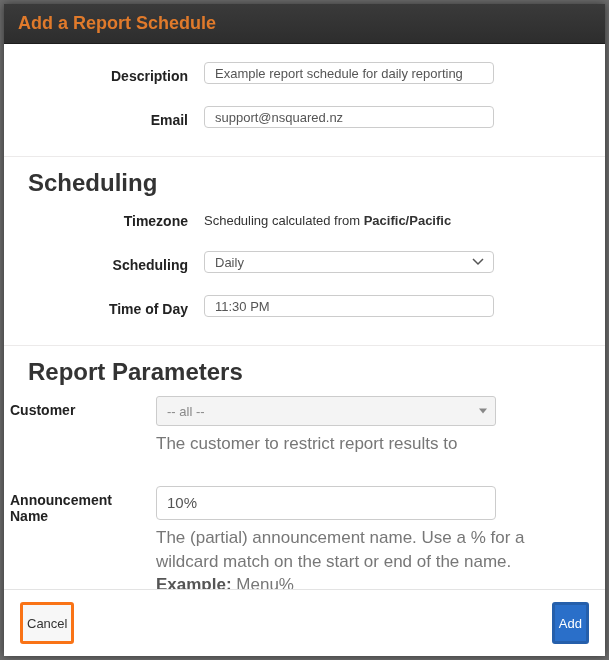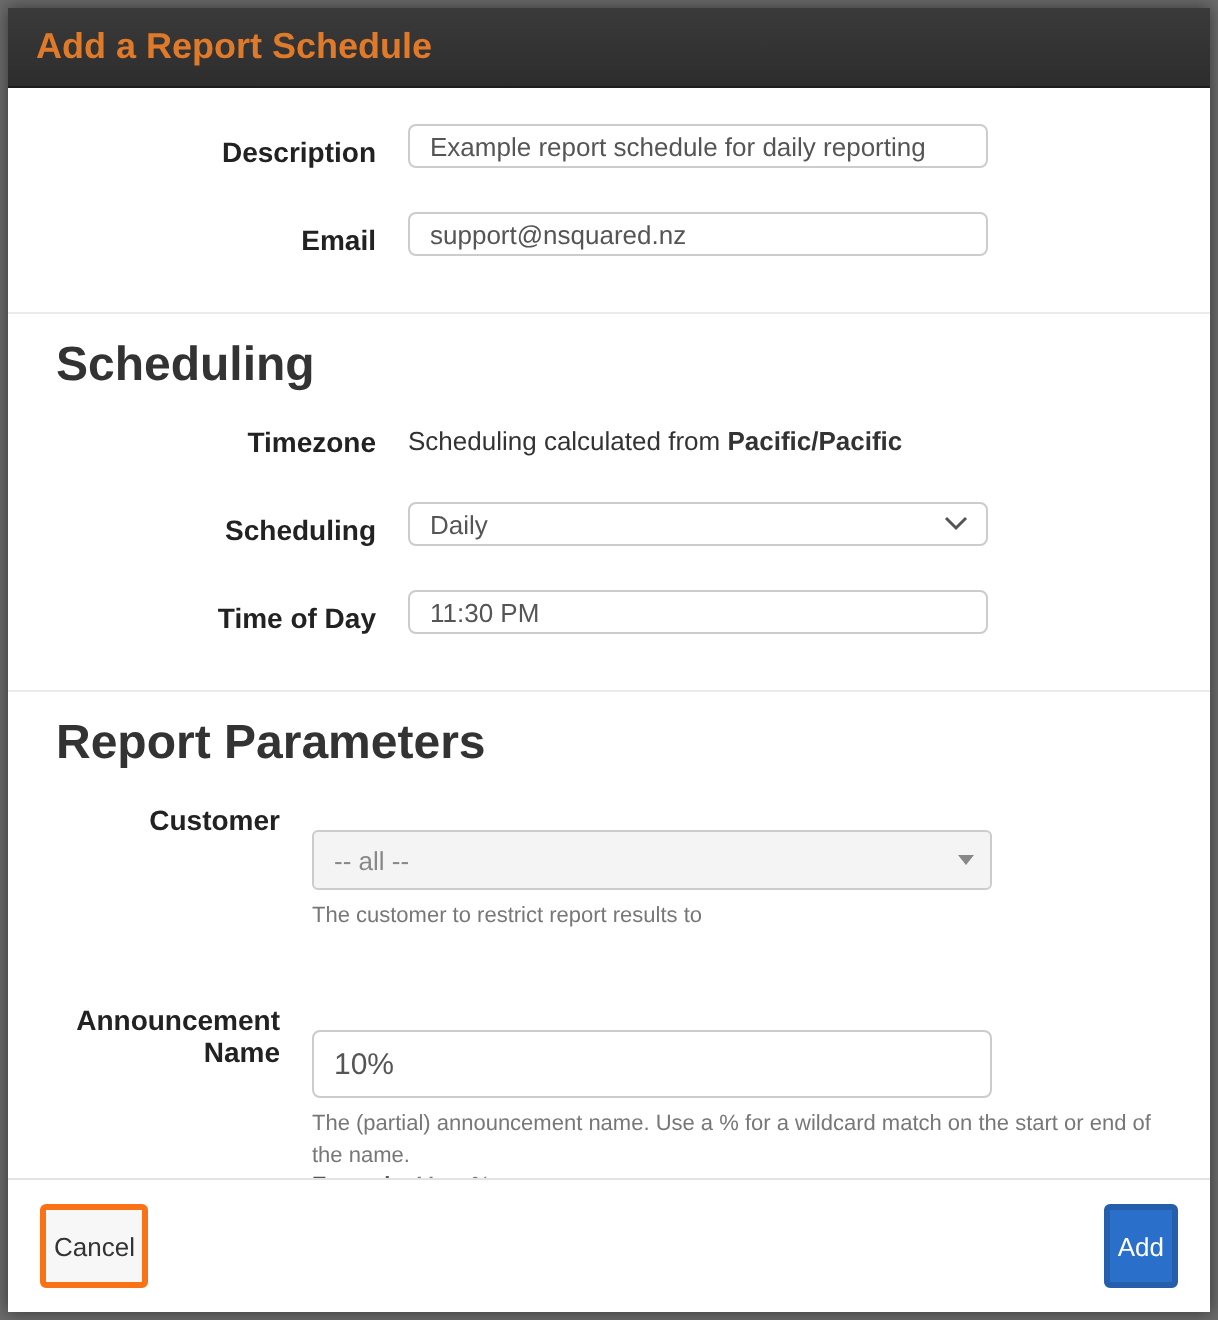--- a/index.html
+++ b/index.html
@@ -111,32 +111,31 @@
   }
   .static-text {
     font-size: 13px;
     color: #333;
     padding-top: 6px;
   }
   .static-text .bold {
     font-weight: 700;
   }
   .help-text {
-    font-size: 11px;
+    font-size: 17px;
     color: #777;
     margin-top: 6px;
     line-height: 1.4;
   }
   .help-text .example-label {
     font-weight: 700;
     color: #555;
   }
   .param-field {
     flex: 1;
-    margin-top: 19px;
   }
   .combo {
     height: 30px;
     border: 1px solid #ccc;
     border-radius: 3px;
     background: #f4f4f4;
     display: flex;
     align-items: center;
     padding: 0 10px;
     font-size: 13px;
@@ -154,21 +153,20 @@
     border-left: 4px solid transparent;
     border-right: 4px solid transparent;
     border-top: 5px solid #888;
   }
   .param-row {
     display: flex;
     padding: 6px 20px 6px 6px;
   }
   .param-label {
     width: 146px;
-    text-align: right;
     padding-right: 16px;
     font-size: 14px;
     font-weight: 600;
     color: #222;
     padding-top: 6px;
   }
   .param-input {
     width: 100%;
     max-width: 340px;
     height: 34px;

